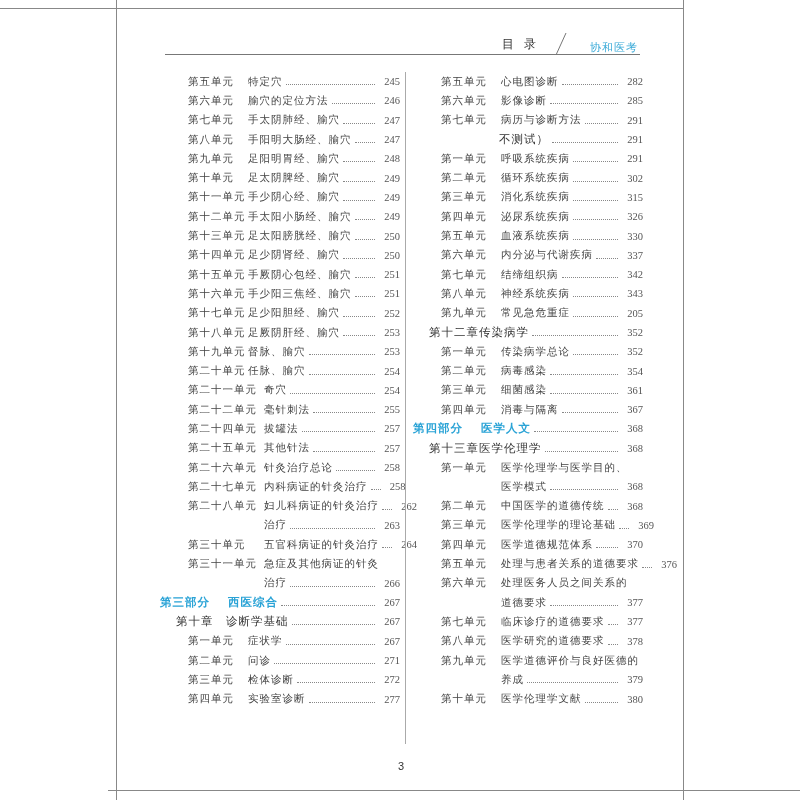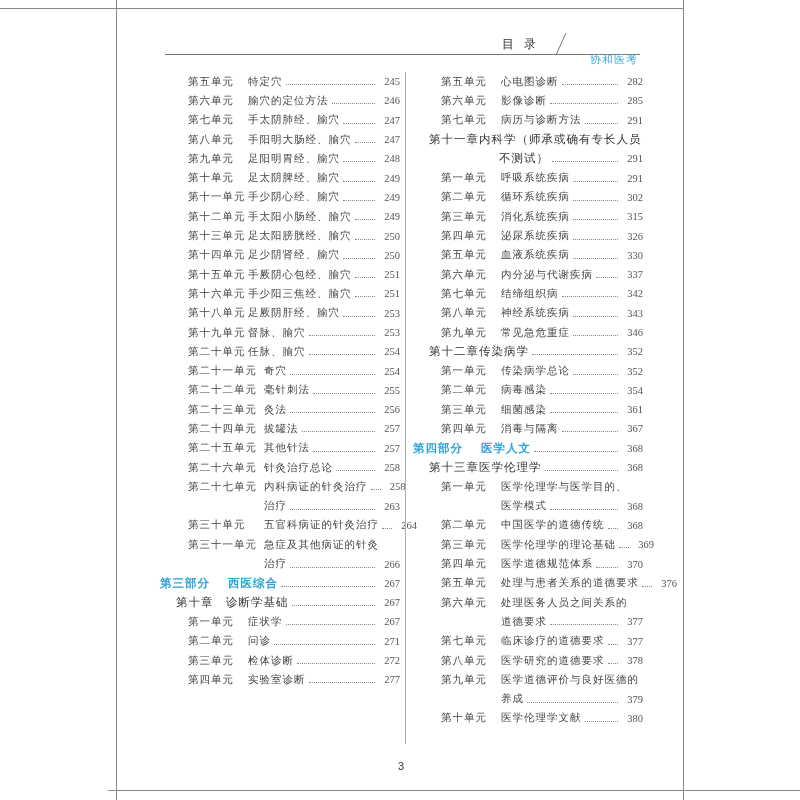--- a/index.html
+++ b/index.html
@@ -7,21 +7,21 @@
          font-family:"DejaVu Serif", serif; color:#333; }
   .frame-line { position:absolute; background:#888; }
   #frame-top { left:0; top:8px; width:683px; height:1px; }
   #frame-left { left:116px; top:0; width:1px; height:800px; }
   #frame-right { left:683px; top:0; width:1px; height:800px; }
   #frame-bottom { left:108px; top:790px; width:692px; height:1px; }
 
   .header { position:absolute; top:36px; left:165px; width:475px; height:18px; border-bottom:1px solid #777; }
   .header-title { position:absolute; right:94px; top:0; font-size:12px; letter-spacing:10px; color:#333; }
   .header-slash { position:absolute; right:72px; top:-4px; width:14px; height:24px; }
-  .header-brand { position:absolute; right:2px; top:16px; font-size:11px; color:#3aaad8; letter-spacing:1px; }
+  .header-brand { position:absolute; right:2px; top:4px; font-size:11px; color:#3aaad8; letter-spacing:1px; }
 
   .col { position:absolute; top:72px; }
   #col-left { left:160px; width:240px; }
   #col-right { left:413px; width:230px; }
   #col-divider { position:absolute; left:405px; top:72px; width:1px; height:672px; background:#aaa; }
 
   .entry { position:relative; height:19.3px; display:flex; align-items:center; font-size:10.5px; white-space:nowrap; }
   .entry .unit { color:#444; width:60px; flex:none; letter-spacing:1px; }
   .entry .title { color:#444; flex:none; letter-spacing:1px; }
   .entry .dots { flex:1; border-bottom:1px dotted #888; margin:0 3px; height:0; position:relative; top:3px; min-width:10px; }
@@ -122,20 +122,26 @@
       <span class="dots"></span>
       <span class="page">251</span>
     </div>
     <div class="entry lvl-unit">
       <span class="unit">第十六单元</span>
       <span class="title">手少阳三焦经、腧穴</span>
       <span class="dots"></span>
       <span class="page">251</span>
     </div>
     <div class="entry lvl-unit">
+      <span class="unit">第十七单元</span>
+      <span class="title">足少阳胆经、腧穴</span>
+      <span class="dots"></span>
+      <span class="page">252</span>
+    </div>
+    <div class="entry lvl-unit">
       <span class="unit">第十八单元</span>
       <span class="title">足厥阴肝经、腧穴</span>
       <span class="dots"></span>
       <span class="page">253</span>
     </div>
     <div class="entry lvl-unit">
       <span class="unit">第十九单元</span>
       <span class="title">督脉、腧穴</span>
       <span class="dots"></span>
       <span class="page">253</span>
@@ -152,26 +158,20 @@
       <span class="dots"></span>
       <span class="page">254</span>
     </div>
     <div class="entry lvl-unit lvl-unit-wide">
       <span class="unit">第二十二单元</span>
       <span class="title">毫针刺法</span>
       <span class="dots"></span>
       <span class="page">255</span>
     </div>
     <div class="entry lvl-unit lvl-unit-wide">
-      <span class="unit">第二十三单元</span>
-      <span class="title">灸法</span>
-      <span class="dots"></span>
-      <span class="page">256</span>
-    </div>
-    <div class="entry lvl-unit lvl-unit-wide">
       <span class="unit">第二十四单元</span>
       <span class="title">拔罐法</span>
       <span class="dots"></span>
       <span class="page">257</span>
     </div>
     <div class="entry lvl-unit lvl-unit-wide">
       <span class="unit">第二十五单元</span>
       <span class="title">其他针法</span>
       <span class="dots"></span>
       <span class="page">257</span>
@@ -180,20 +180,26 @@
       <span class="unit">第二十六单元</span>
       <span class="title">针灸治疗总论</span>
       <span class="dots"></span>
       <span class="page">258</span>
     </div>
     <div class="entry lvl-unit lvl-unit-wide">
       <span class="unit">第二十七单元</span>
       <span class="title">内科病证的针灸治疗</span>
       <span class="dots"></span>
       <span class="page">258</span>
+    </div>
+    <div class="entry lvl-unit lvl-unit-wide">
+      <span class="unit">第二十八单元</span>
+      <span class="title">妇儿科病证的针灸治疗</span>
+      <span class="dots"></span>
+      <span class="page">262</span>
     </div>
     <div class="entry lvl-unit lvl-unit-wide cont">
       <span class="unit"></span>
       <span class="title">治疗</span>
       <span class="dots"></span>
       <span class="page">263</span>
     </div>
     <div class="entry lvl-unit lvl-unit-wide">
       <span class="unit">第三十单元</span>
       <span class="title">五官科病证的针灸治疗</span>
@@ -262,26 +268,20 @@
       <span class="title">影像诊断</span>
       <span class="dots"></span>
       <span class="page">285</span>
     </div>
     <div class="entry lvl-unit">
       <span class="unit">第七单元</span>
       <span class="title">病历与诊断方法</span>
       <span class="dots"></span>
       <span class="page">291</span>
     </div>
-    <div class="entry lvl-chapter nodots">
-      <span class="unit">第十一章</span>
-      <span class="title">内科学（师承或确有专长人员</span>
-      <span class="dots"></span>
-      <span class="page"></span>
-    </div>
     <div class="entry lvl-chapter cont">
       <span class="unit" style="width: 70px;"></span>
       <span class="title">不测试）</span>
       <span class="dots"></span>
       <span class="page">291</span>
     </div>
     <div class="entry lvl-unit">
       <span class="unit">第一单元</span>
       <span class="title">呼吸系统疾病</span>
       <span class="dots"></span>
@@ -326,21 +326,21 @@
     <div class="entry lvl-unit">
       <span class="unit">第八单元</span>
       <span class="title">神经系统疾病</span>
       <span class="dots"></span>
       <span class="page">343</span>
     </div>
     <div class="entry lvl-unit">
       <span class="unit">第九单元</span>
       <span class="title">常见急危重症</span>
       <span class="dots"></span>
-      <span class="page">346</span>
+      <span class="page">205</span>
     </div>
     <div class="entry lvl-chapter">
       <span class="unit">第十二章</span>
       <span class="title">传染病学</span>
       <span class="dots"></span>
       <span class="page">352</span>
     </div>
     <div class="entry lvl-unit">
       <span class="unit">第一单元</span>
       <span class="title">传染病学总论</span>

